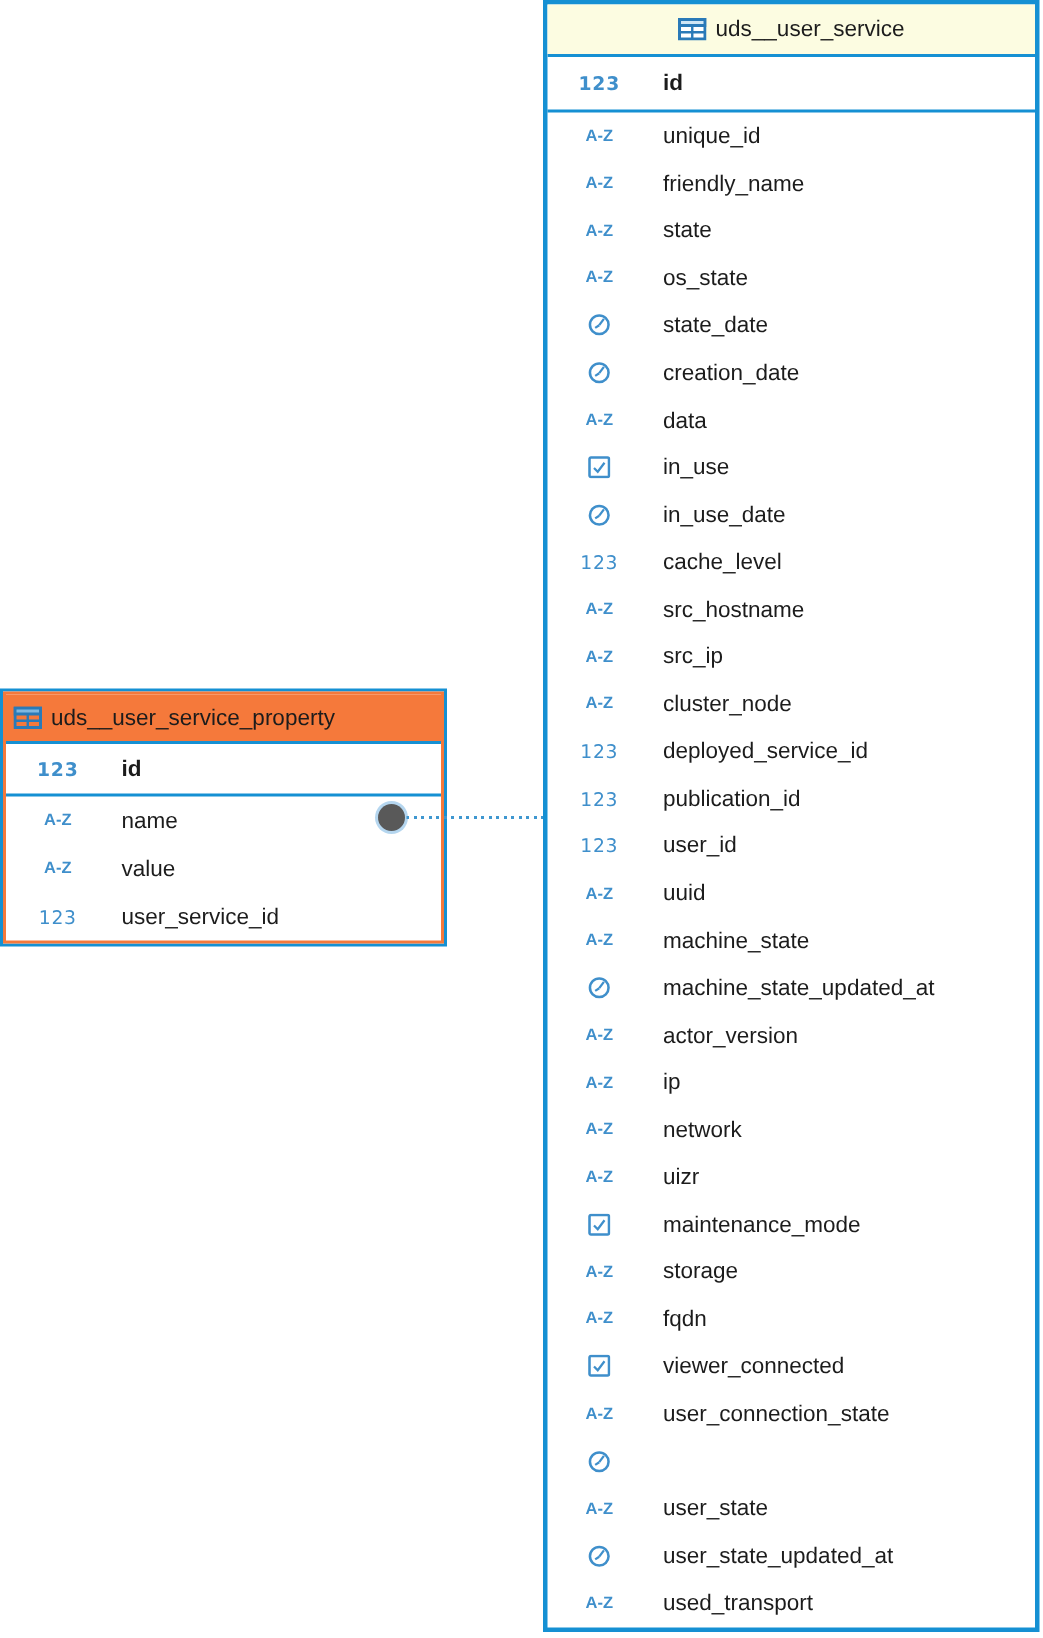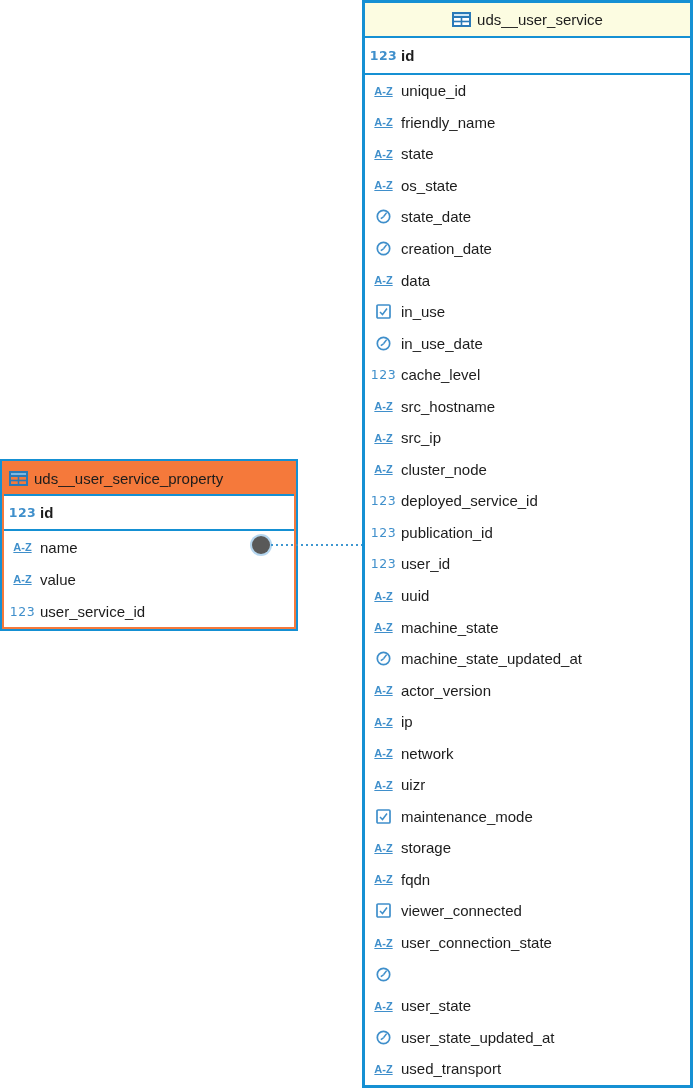--- a/index.html
+++ b/index.html
@@ -42,37 +42,38 @@
   }
   .tbl-icon{display:inline-flex;margin-right:6px;flex:none;}
   .pk-section .col-row{font-weight:bold;}
   .entity.right .pk-section{border-bottom:2px solid #1590d3;}
   .entity.left  .pk-section{border-bottom:2px solid #1590d3;}
   .entity.right .pk-section .col-row{height:35px;}
   .entity.left  .pk-section .col-row{height:33px;}
   .col-row{
     display:flex;align-items:center;
     font-size:15px;
-    padding-left:6px;
+    padding-left:22px;
     white-space:nowrap;
     box-sizing:border-box;
+    gap:25px;
   }
   .entity.right .col-section .col-row{height:31.55px;}
   .entity.left  .col-section .col-row{height:32px;}
   .type-icon{
     display:inline-flex;align-items:center;justify-content:center;
     width:25px;flex:none;margin-right:5px;
     color:#3f8fcb;
   }
   .type-icon.txt-num{
     font-size:12.5px;letter-spacing:0.5px;
     font-family:"DejaVu Sans",sans-serif;
   }
   .type-icon.txt-az{
-    font-size:11px;font-weight:bold;letter-spacing:0;text-decoration:underline;
+    font-size:11px;font-weight:bold;letter-spacing:0;
   }
   
   .connector{position:absolute;left:0;top:0;width:0;height:0;z-index:5;}
   .conn-dot{
     position:absolute;left:252px;top:536px;
     width:18px;height:18px;border-radius:50%;
     background:#595959;
     box-shadow:0 0 0 2px rgba(120,180,225,0.55);
   }
   .conn-line{

